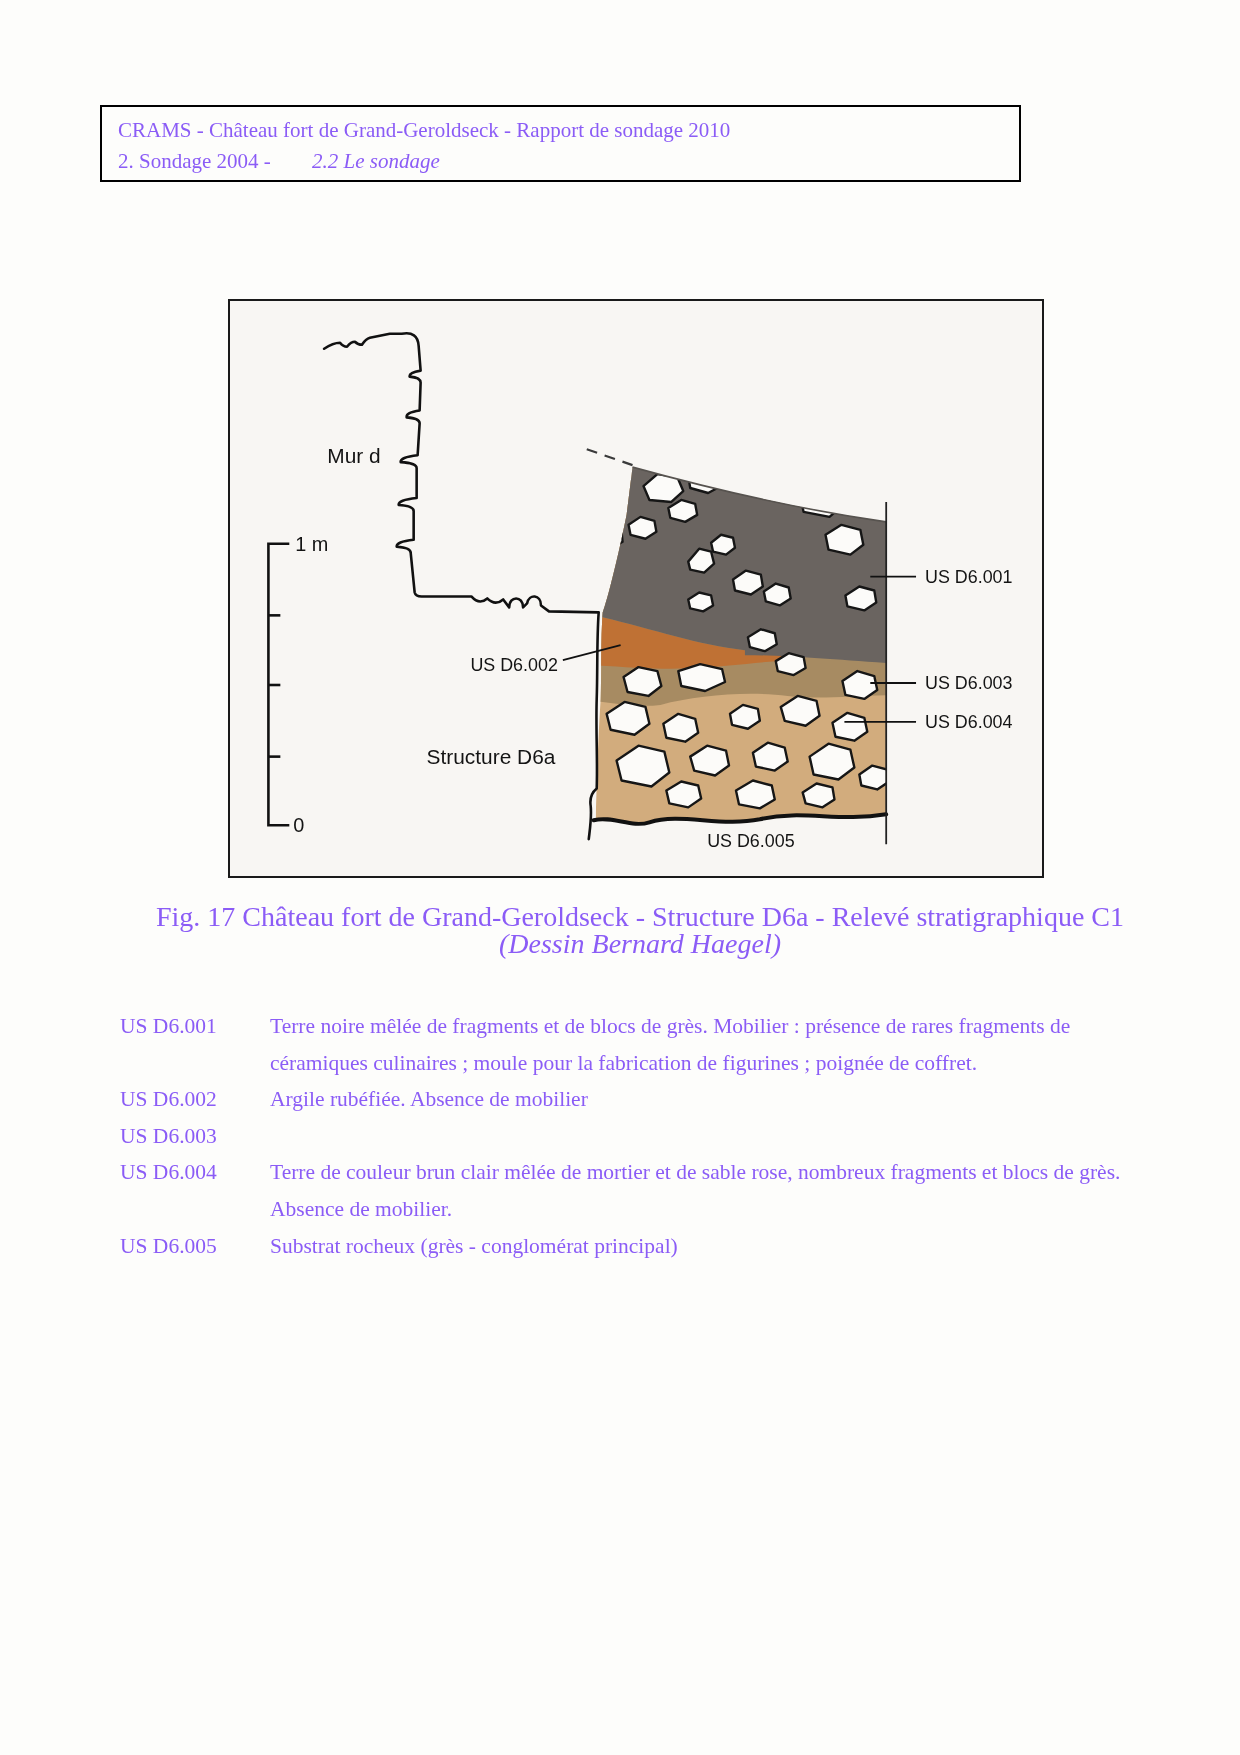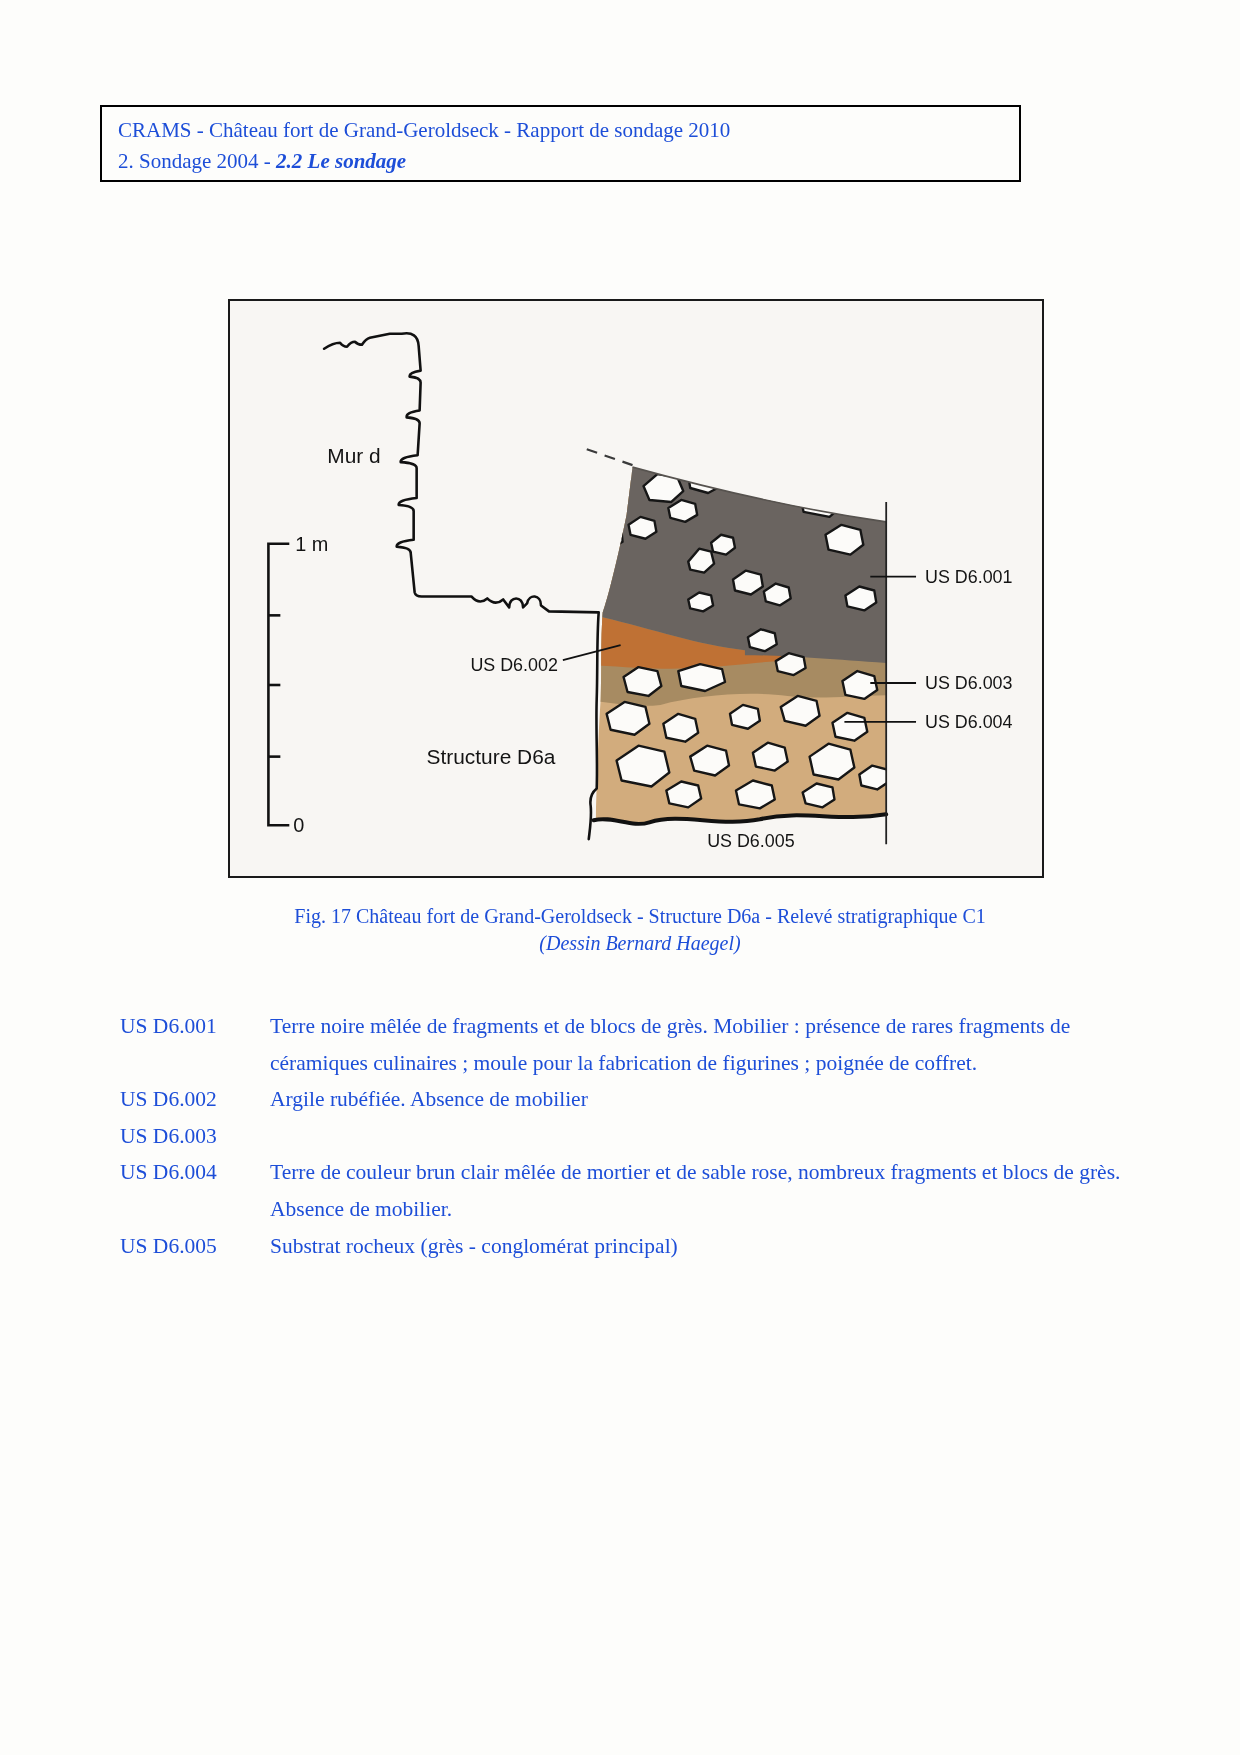--- a/index.html
+++ b/index.html
@@ -1,37 +1,37 @@
 <!DOCTYPE html>
 <html><head>
 <meta charset="utf-8">
 <style>
   html,body{margin:0;padding:0;background:#ffffff;}
   .page{
     position:relative;width:1240px;height:1755px;
     background:#fdfdfb;overflow:hidden;
-    font-family:"Liberation Serif", serif;color:#1d4ed8;
+    font-family:"Liberation Serif", serif;color:#8b5cf6;
   }
   
   .header-box{
     position:absolute;left:100px;top:105px;width:901px;height:59px;
     border:2px solid #000;background:#fdfdfb;
     padding:8px 0 6px 16px;
   }
   .header-box .h-line{font-size:21px;line-height:31px;white-space:nowrap;}
-  .header-box .h-em{font-weight:bold;font-style:italic;}
+  .header-box .h-em{font-weight:normal;font-style:italic;margin-left:36px;}
   
   .figure-frame{
     position:absolute;left:228px;top:299px;width:812px;height:575px;
     border:2px solid #1a1a1a;background:#f8f6f3;
   }
   .figure-frame svg{display:block;}
   .fig-caption{
     position:absolute;left:120px;top:903px;width:1040px;
-    text-align:center;font-size:20px;line-height:27px;
+    text-align:center;font-size:28px;line-height:27px;
   }
   .fig-caption .cap2{font-style:italic;}
   
   .desc-list{
     position:absolute;left:120px;top:1008px;width:1040px;
     display:grid;grid-template-columns:150px 885px;
     font-size:21.5px;line-height:36.6px;
   }
   .desc-term{grid-column:1;}
   .desc-text{grid-column:2;}

